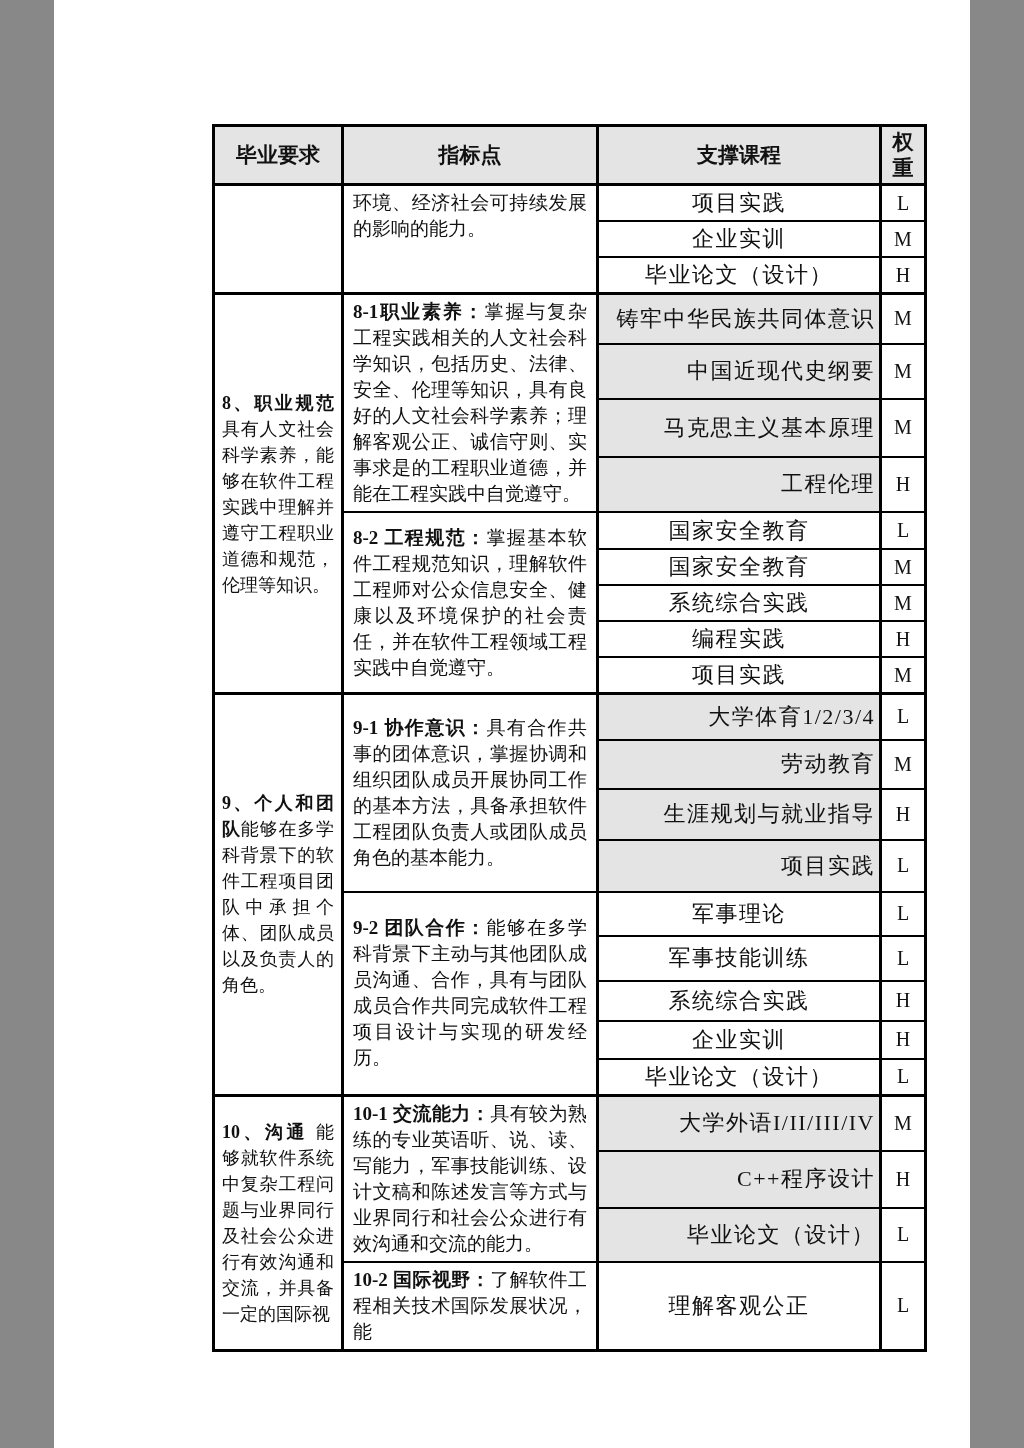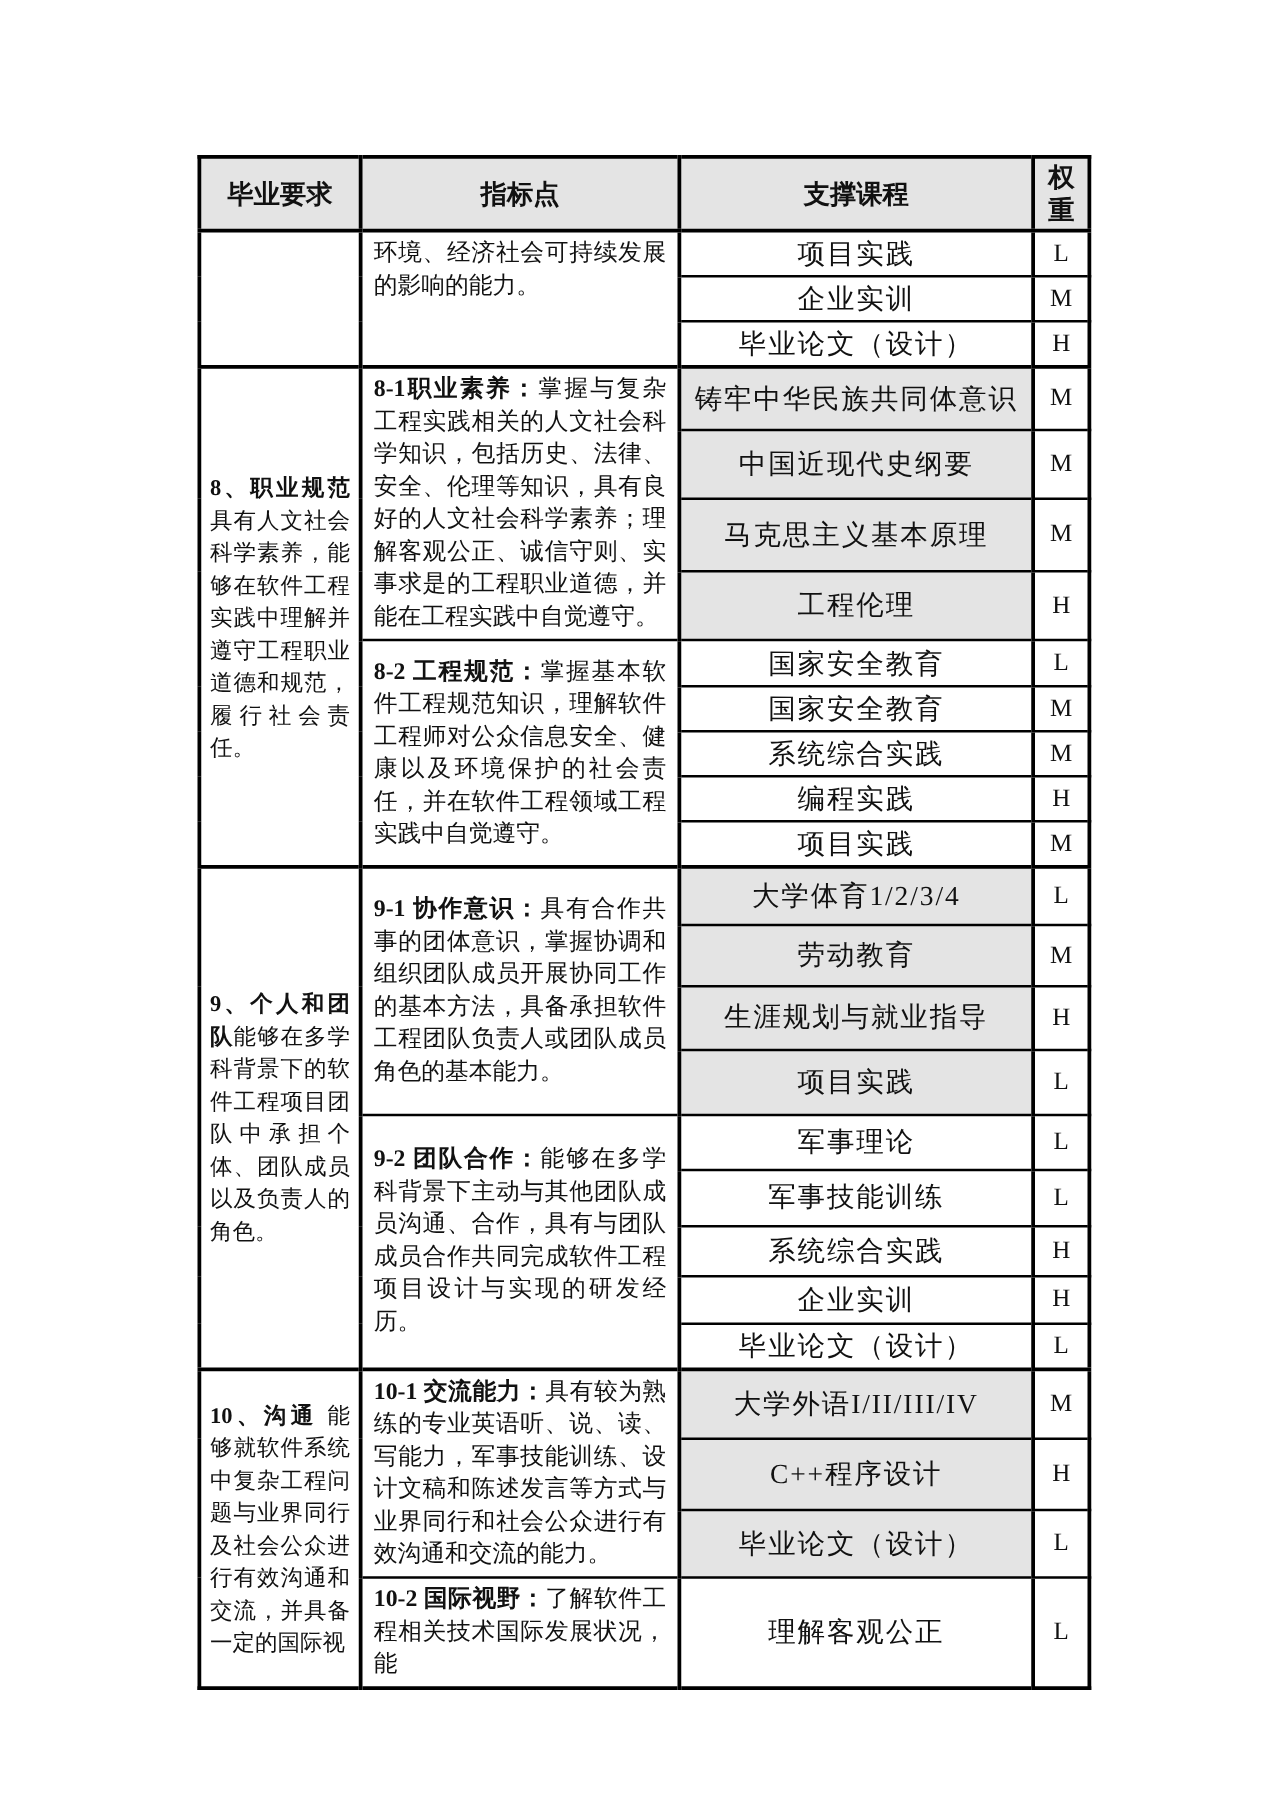--- a/index.html
+++ b/index.html
@@ -5,21 +5,21 @@
   :root{
     --shade:#e4e4e4;
     --border:#000000;
     --pagebg:#ffffff;
     --ink:#111111;
   }
   html,body{margin:0;padding:0;}
   body{background:#888;}
   .page{
     position:relative;
-    width:1024px;height:1448px;
+    width:916px;height:1448px;
     background:var(--pagebg);
     overflow:hidden;
     margin:0 auto;
     font-family:"Liberation Serif","DejaVu Serif",serif;
     color:var(--ink);
   }
   table.matrix{
     position:absolute;
     left:158px;top:124px;
     border-collapse:collapse;
@@ -66,21 +66,21 @@
     font-size:22px;
     text-align:center;
     letter-spacing:1.5px;
     padding:2px 4px;
   }
   td.weight{
     font-size:20px;
     text-align:center;
     padding:0;
   }
-  td.shade{background:var(--shade);}
+  td.shade{background:var(--shade);text-align:right;}
   td.gs{border-top:3px solid var(--border);}
   b{font-weight:bold;}
 </style>
 </head>
 <body>
 
 <div class="page">
   <table class="matrix">
     <colgroup>
       <col class="w1">
@@ -105,21 +105,21 @@
         </tr>
         <tr style="height: 30px;">
           <td class="course">企业实训</td>
           <td class="weight">M</td>
         </tr>
         <tr style="height: 28px;">
           <td class="course">毕业论文（设计）</td>
           <td class="weight">H</td>
         </tr>
         <tr style="height: 50px;">
-          <td class="req gs" rowspan="9"><b>8、职业规范</b><span>具有人文社会科学素养，能够在软件工程实践中理解并遵守工程职业道德和规范，履行社会责任。</span></td>
+          <td class="req gs" rowspan="9"><b>8、职业规范</b><span>具有人文社会科学素养，能够在软件工程实践中理解并遵守工程职业道德和规范，伦理等知识。</span></td>
           <td class="ind gs" rowspan="4"><b>8-1职业素养：</b><span>掌握与复杂工程实践相关的人文社会科学知识，包括历史、法律、安全、伦理等知识，具有良好的人文社会科学素养；理解客观公正、诚信守则、实事求是的工程职业道德，并能在工程实践中自觉遵守。</span></td>
           <td class="course shade gs">铸牢中华民族共同体意识</td>
           <td class="weight gs">M</td>
         </tr>
         <tr style="height: 55px;">
           <td class="course shade">中国近现代史纲要</td>
           <td class="weight">M</td>
         </tr>
         <tr style="height: 58px;">
           <td class="course shade">马克思主义基本原理</td>

